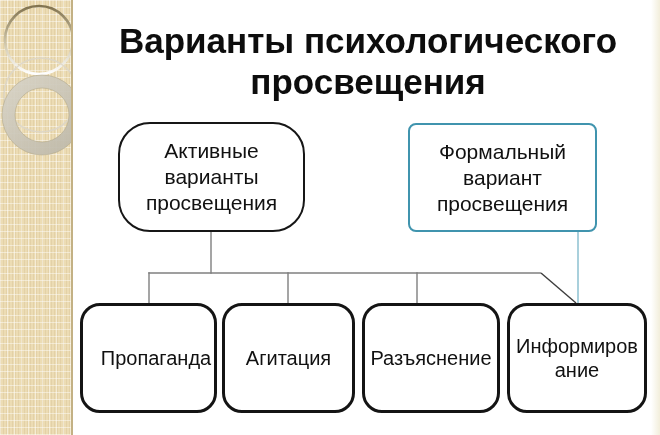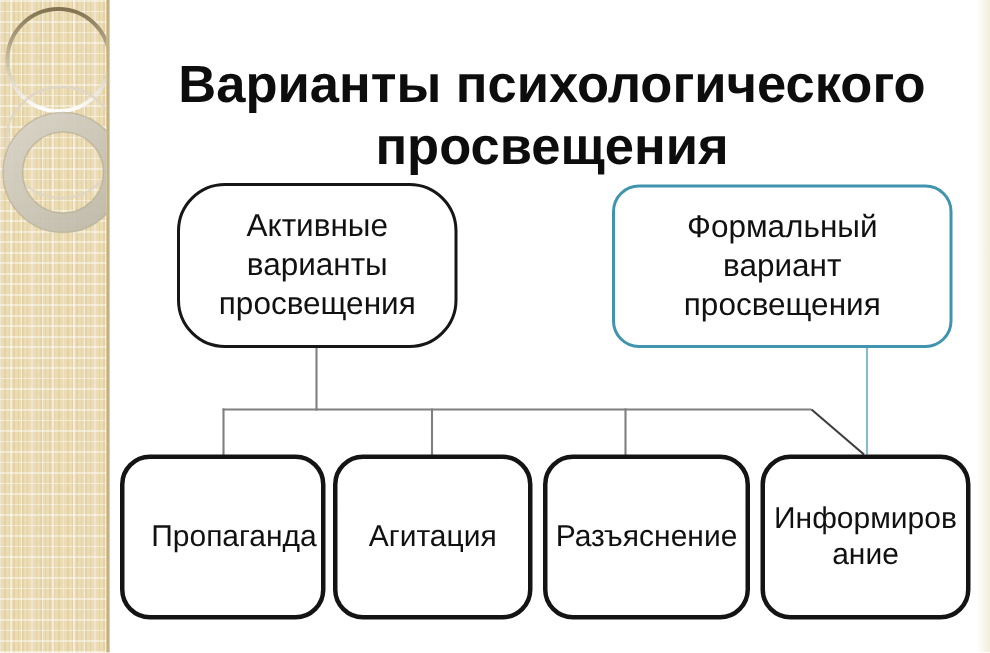--- a/index.html
+++ b/index.html
@@ -36,21 +36,21 @@
     position: absolute;
     right: 0; top: 0;
     width: 9px; height: 435px;
     background: linear-gradient(to right, #ffffff, #f2eedb);
   }
 
   
   .slide-title {
     position: absolute;
     left: 80px; right: 4px; top: 20px;
-    margin: 16px;
+    margin: 0;
     font-size: 35px;
     line-height: 41px;
     font-weight: bold;
     color: #0d0d0d;
     text-align: center;
     white-space: pre-line;
     letter-spacing: 0px;
   }
 
   
@@ -76,23 +76,23 @@
     color: #111111;
   }
   .node-parent {
     width: 187px; height: 110px;
     border: 2.5px solid #161616;
     border-radius: 32px;
     font-size: 21px;
     line-height: 26px;
   }
   .node-parent.teal {
-    width: 227px; height: 109px;
+    width: 189px; height: 109px;
     border: 2px solid #4094ae;
-    border-radius: 18px;
+    border-radius: 8px;
   }
   .node-child {
     top: 303px;
     height: 110px;
     border: 3px solid #141414;
     border-radius: 20px;
     font-size: 20px;
     line-height: 24px;
   }
   #node-active    { left: 118px; top: 122px; }

